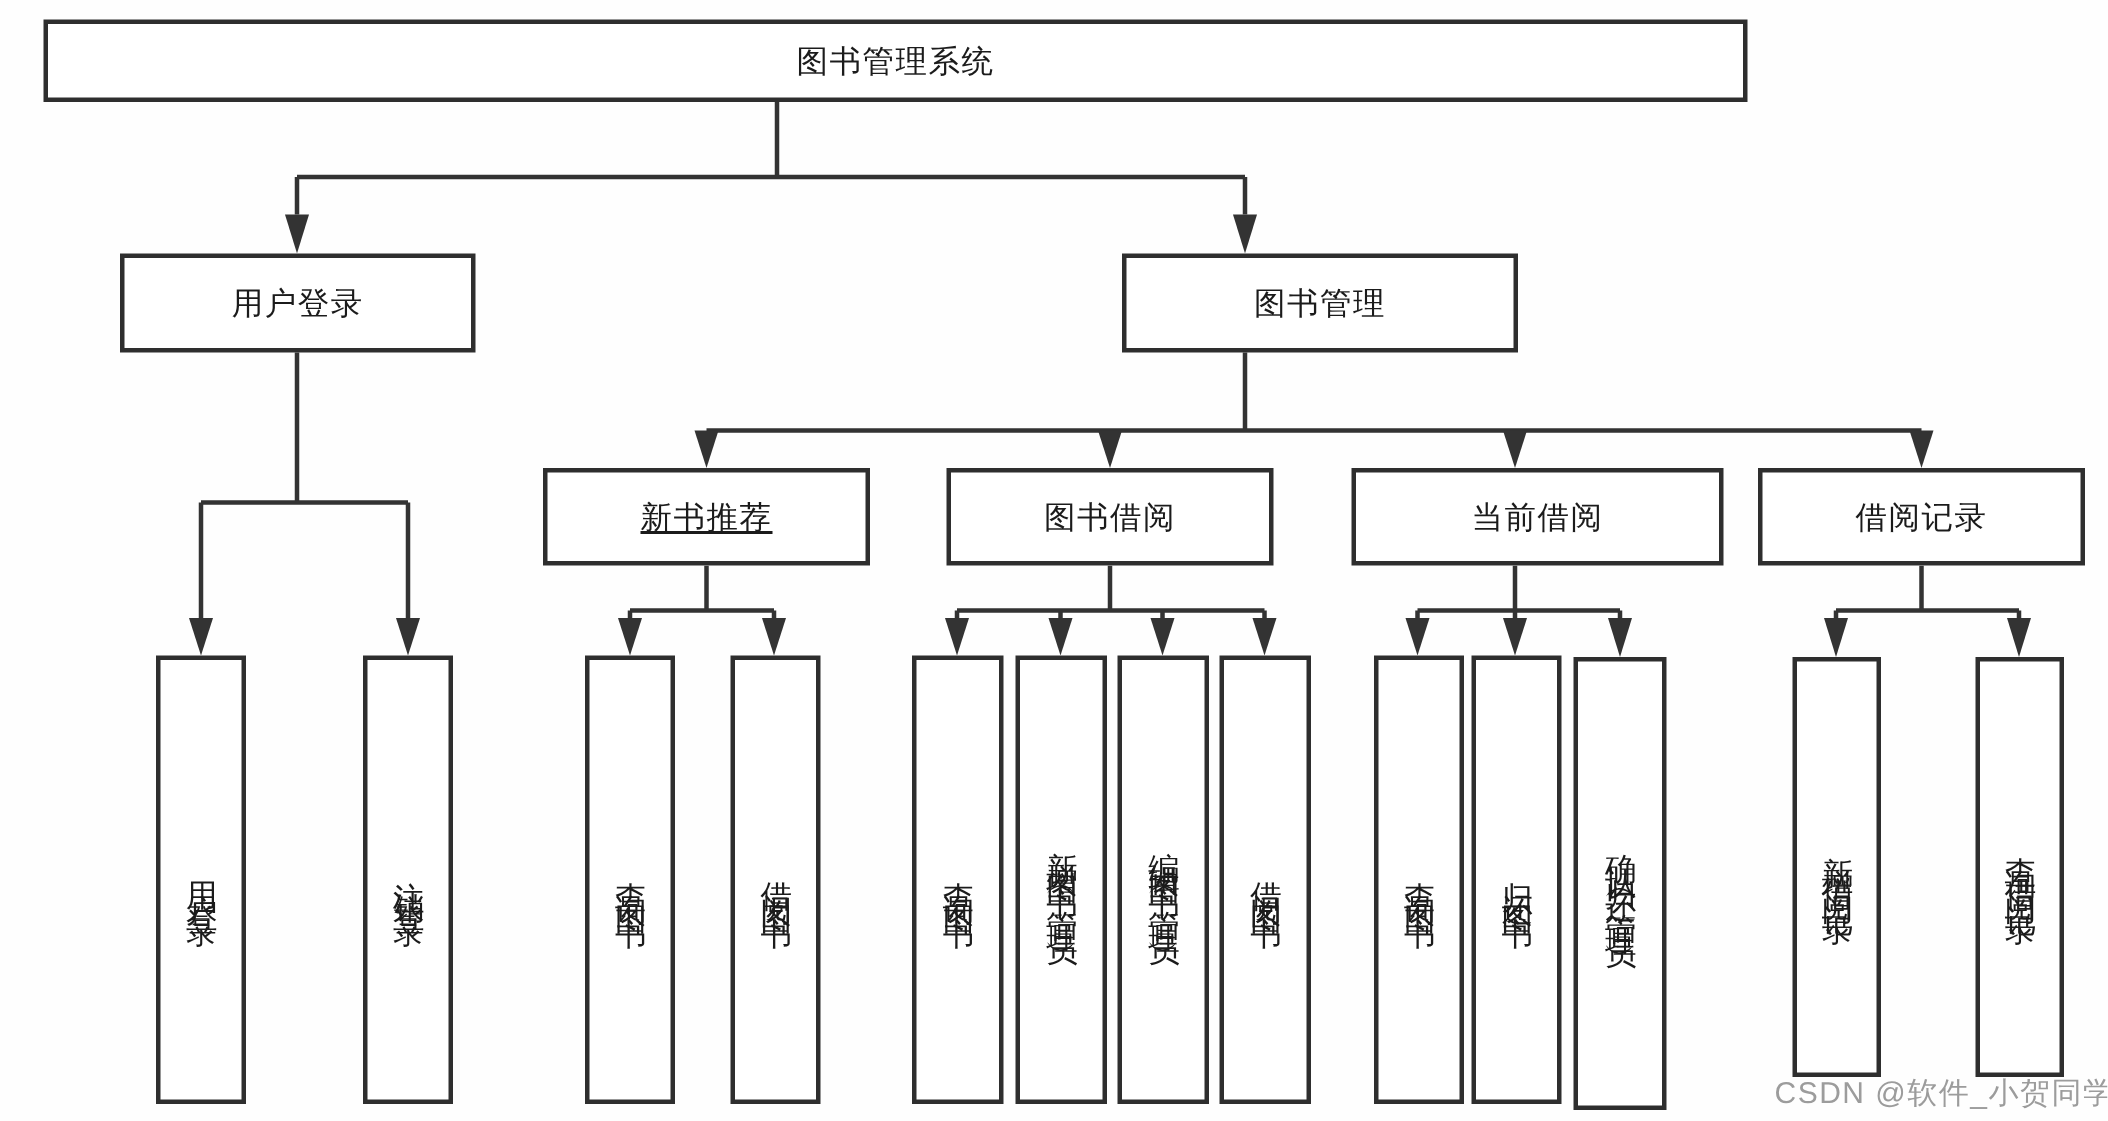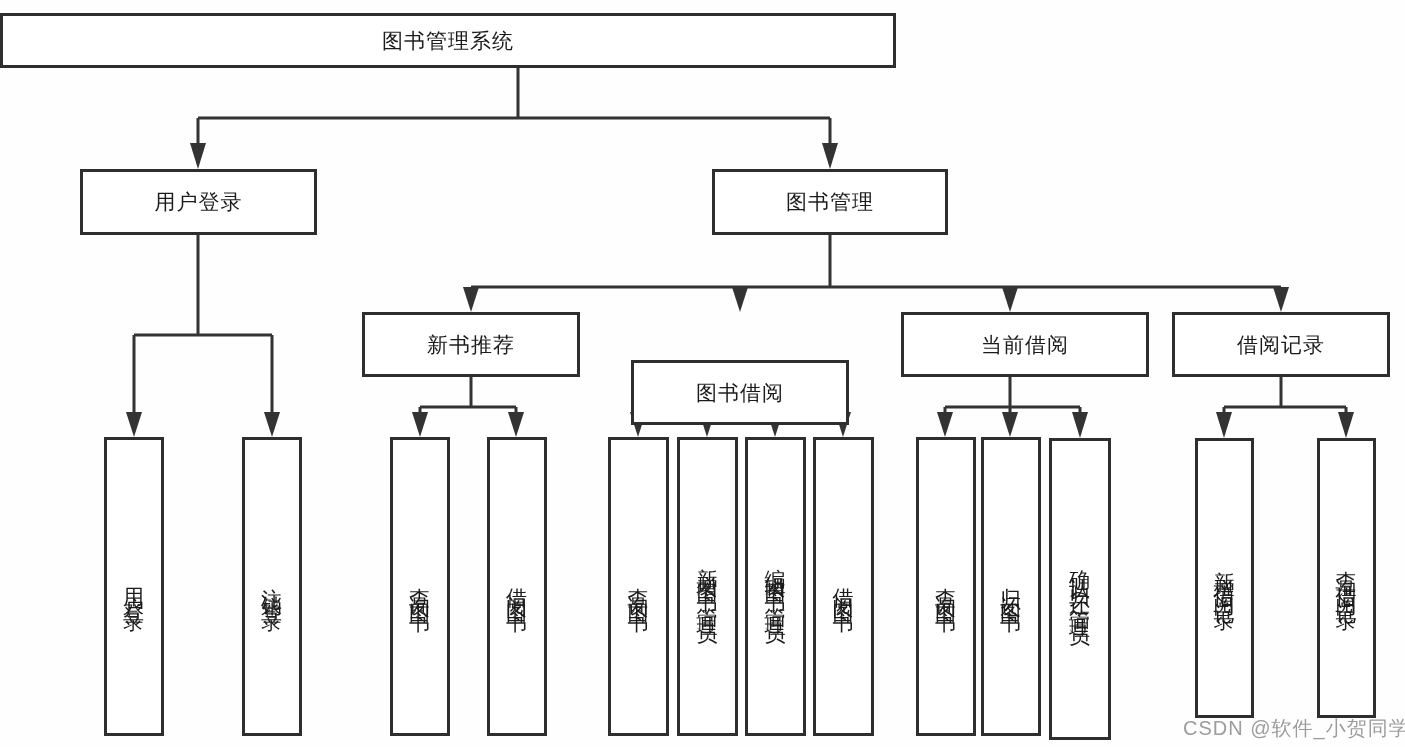--- a/index.html
+++ b/index.html
@@ -87,35 +87,35 @@
       <polygon points="767,412 783,412 775,437"></polygon>
       <polygon points="835,412 851,412 843,437"></polygon>
       <polygon points="937,412 953,412 945,437"></polygon>
       <polygon points="1002,412 1018,412 1010,437"></polygon>
       <polygon points="1072,412 1088,412 1080,438"></polygon>
       <polygon points="1216,412 1232,412 1224,438"></polygon>
       <polygon points="1338,412 1354,412 1346,438"></polygon>
     </g>
   </svg>
 
-  <div class="node" style="left:0;top:13px;width:896px;height:55px;">
+  <div class="node" style="left:29px;top:13px;width:1136px;height:55px;">
     <span>图书管理系统</span>
   </div>
 
   <div class="node" style="left:80px;top:169px;width:237px;height:66px;">
     <span>用户登录</span>
   </div>
-  <div class="node" style="left:712px;top:169px;width:236px;height:66px;font-family:Liberation Mono, monospace;">
+  <div class="node" style="left:748px;top:169px;width:264px;height:66px;font-family:Liberation Mono, monospace;">
     <span>图书管理</span>
   </div>
 
-  <div class="node" style="left:362px;top:312px;width:218px;height:65px;">
+  <div class="node" style="left:362px;top:312px;width:218px;height:65px;text-decoration:underline;">
     <span>新书推荐</span>
   </div>
-  <div class="node" style="left:631px;top:312px;width:218px;height:65px;margin-top:48px;">
+  <div class="node" style="left:631px;top:312px;width:218px;height:65px;">
     <span>图书借阅</span>
   </div>
   <div class="node" style="left:901px;top:312px;width:248px;height:65px;">
     <span>当前借阅</span>
   </div>
   <div class="node" style="left:1172px;top:312px;width:218px;height:65px;">
     <span>借阅记录</span>
   </div>
 
   <div class="node leaf" style="left:104px;top:437px;width:60px;height:299px;">

